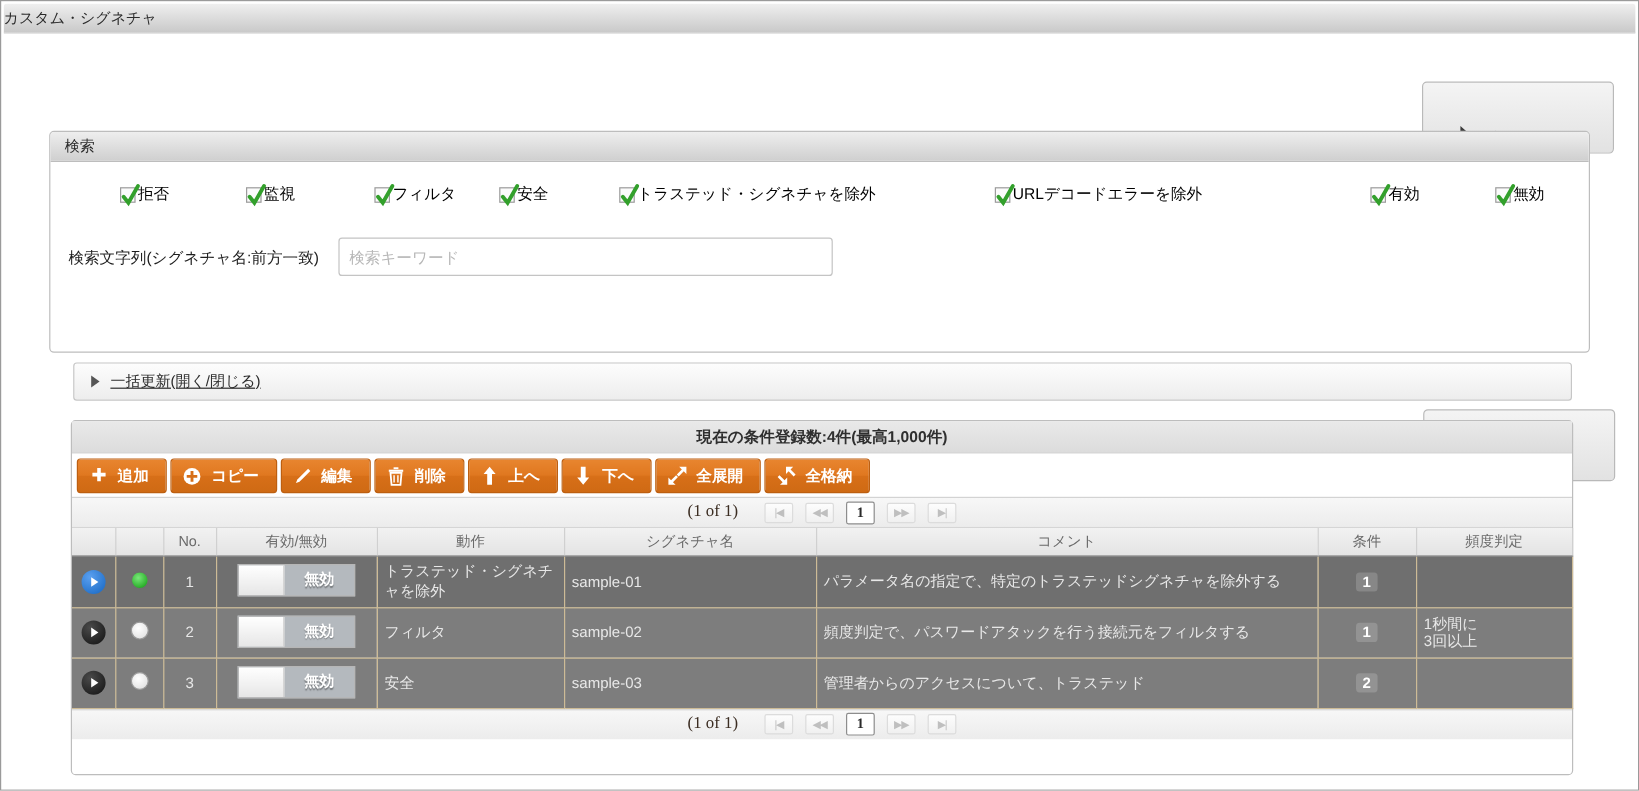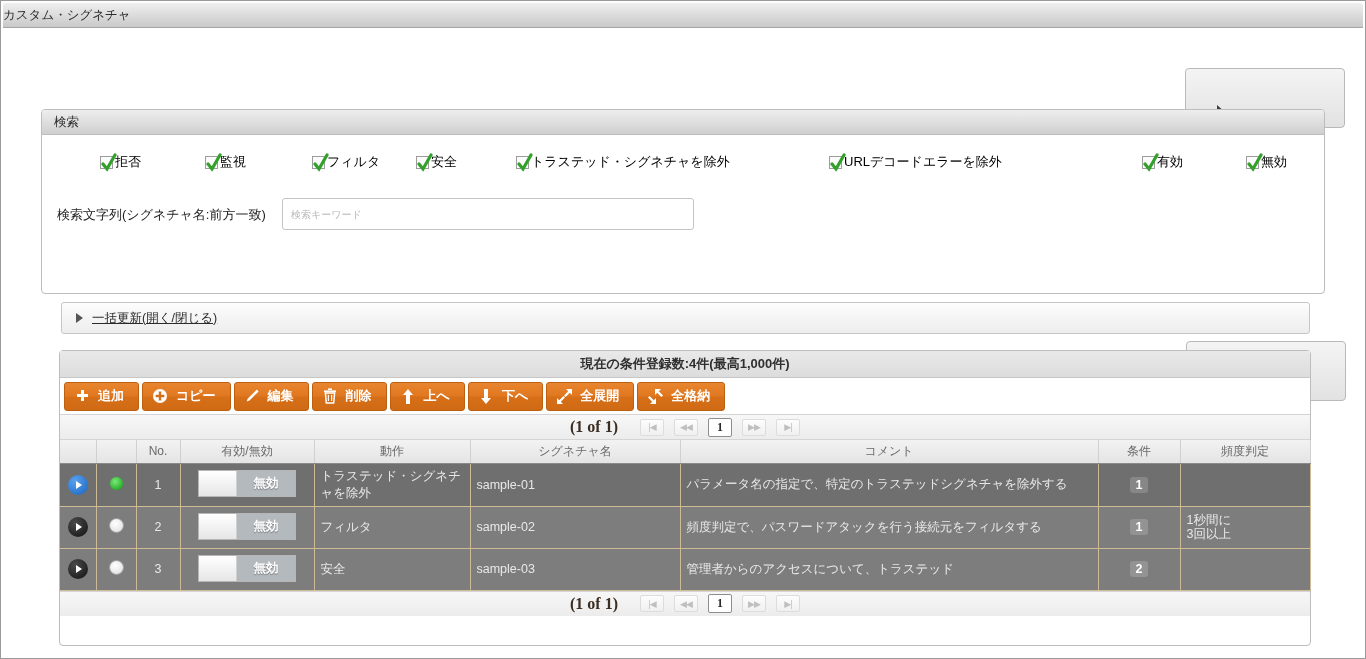--- a/index.html
+++ b/index.html
@@ -100,21 +100,21 @@
     font-size: 13px; color: #1d1d1d;
     white-space: nowrap;
   }
   #search-input {
     position: absolute; left: 240px; top: 5px;
     width: 412px; height: 32px;
     border: 1px solid #c4c4c4;
     border-radius: 3px;
     background: #fff;
     padding: 0 8px;
-    font-size: 10px;
+    font-size: 13px;
     font-family: "Liberation Sans", sans-serif;
     color: #333;
   }
   #search-input::placeholder { color: #b7b7b7; }
 
   
   #bulk-bar {
     position: absolute; left: 60px; top: 301px;
     width: 1249px; height: 32px;
     border: 1px solid #c6c6c6;
@@ -143,21 +143,21 @@
     background: linear-gradient(#e9e9e9, #dcdcdc);
     border-bottom: 1px solid #c6c6c6;
     display: flex; align-items: center; justify-content: center;
     font-size: 13px; font-weight: bold; color: #2f2f2f;
   }
 
   
   .toolbar {
     height: 37px;
     background: #fff;
-    display: flex; align-items: center;
+    display: flex; 
     padding: 4px 0 4px 4px;
     gap: 3px;
     border-bottom: 1px solid #d3d3d3;
   }
   .obtn {
     height: 29px;
     background: linear-gradient(#e8852f 0%, #e07820 48%, #d76f18 52%, #cf6a14 100%);
     border: 1px solid #bd5f10;
     border-radius: 3px;
     color: #fff;
@@ -178,21 +178,21 @@
   .pager {
     height: 25px;
     background: linear-gradient(#f7f7f7, #ececec);
     border-bottom: 1px solid #d5d5d5;
     display: flex; align-items: center; justify-content: center;
     gap: 10px;
   }
   .pager.bottom { border-top: 1px solid #d5d5d5; border-bottom: none; }
   .pager .pinfo {
     font-family: "Liberation Serif", serif;
-    font-size: 16px; font-weight: bold; color: #3b2d22;
+    font-size: 14px; font-weight: normal; color: #3b2d22;
     margin-right: 12px;
   }
   .pbtn {
     width: 24px; height: 17px;
     border: 1px solid #dcdcdc;
     border-radius: 2px;
     background: linear-gradient(#fdfdfd, #f0f0f0);
     display: flex; align-items: center; justify-content: center;
     font-size: 9px; color: #bfbfbf;
     cursor: pointer;

